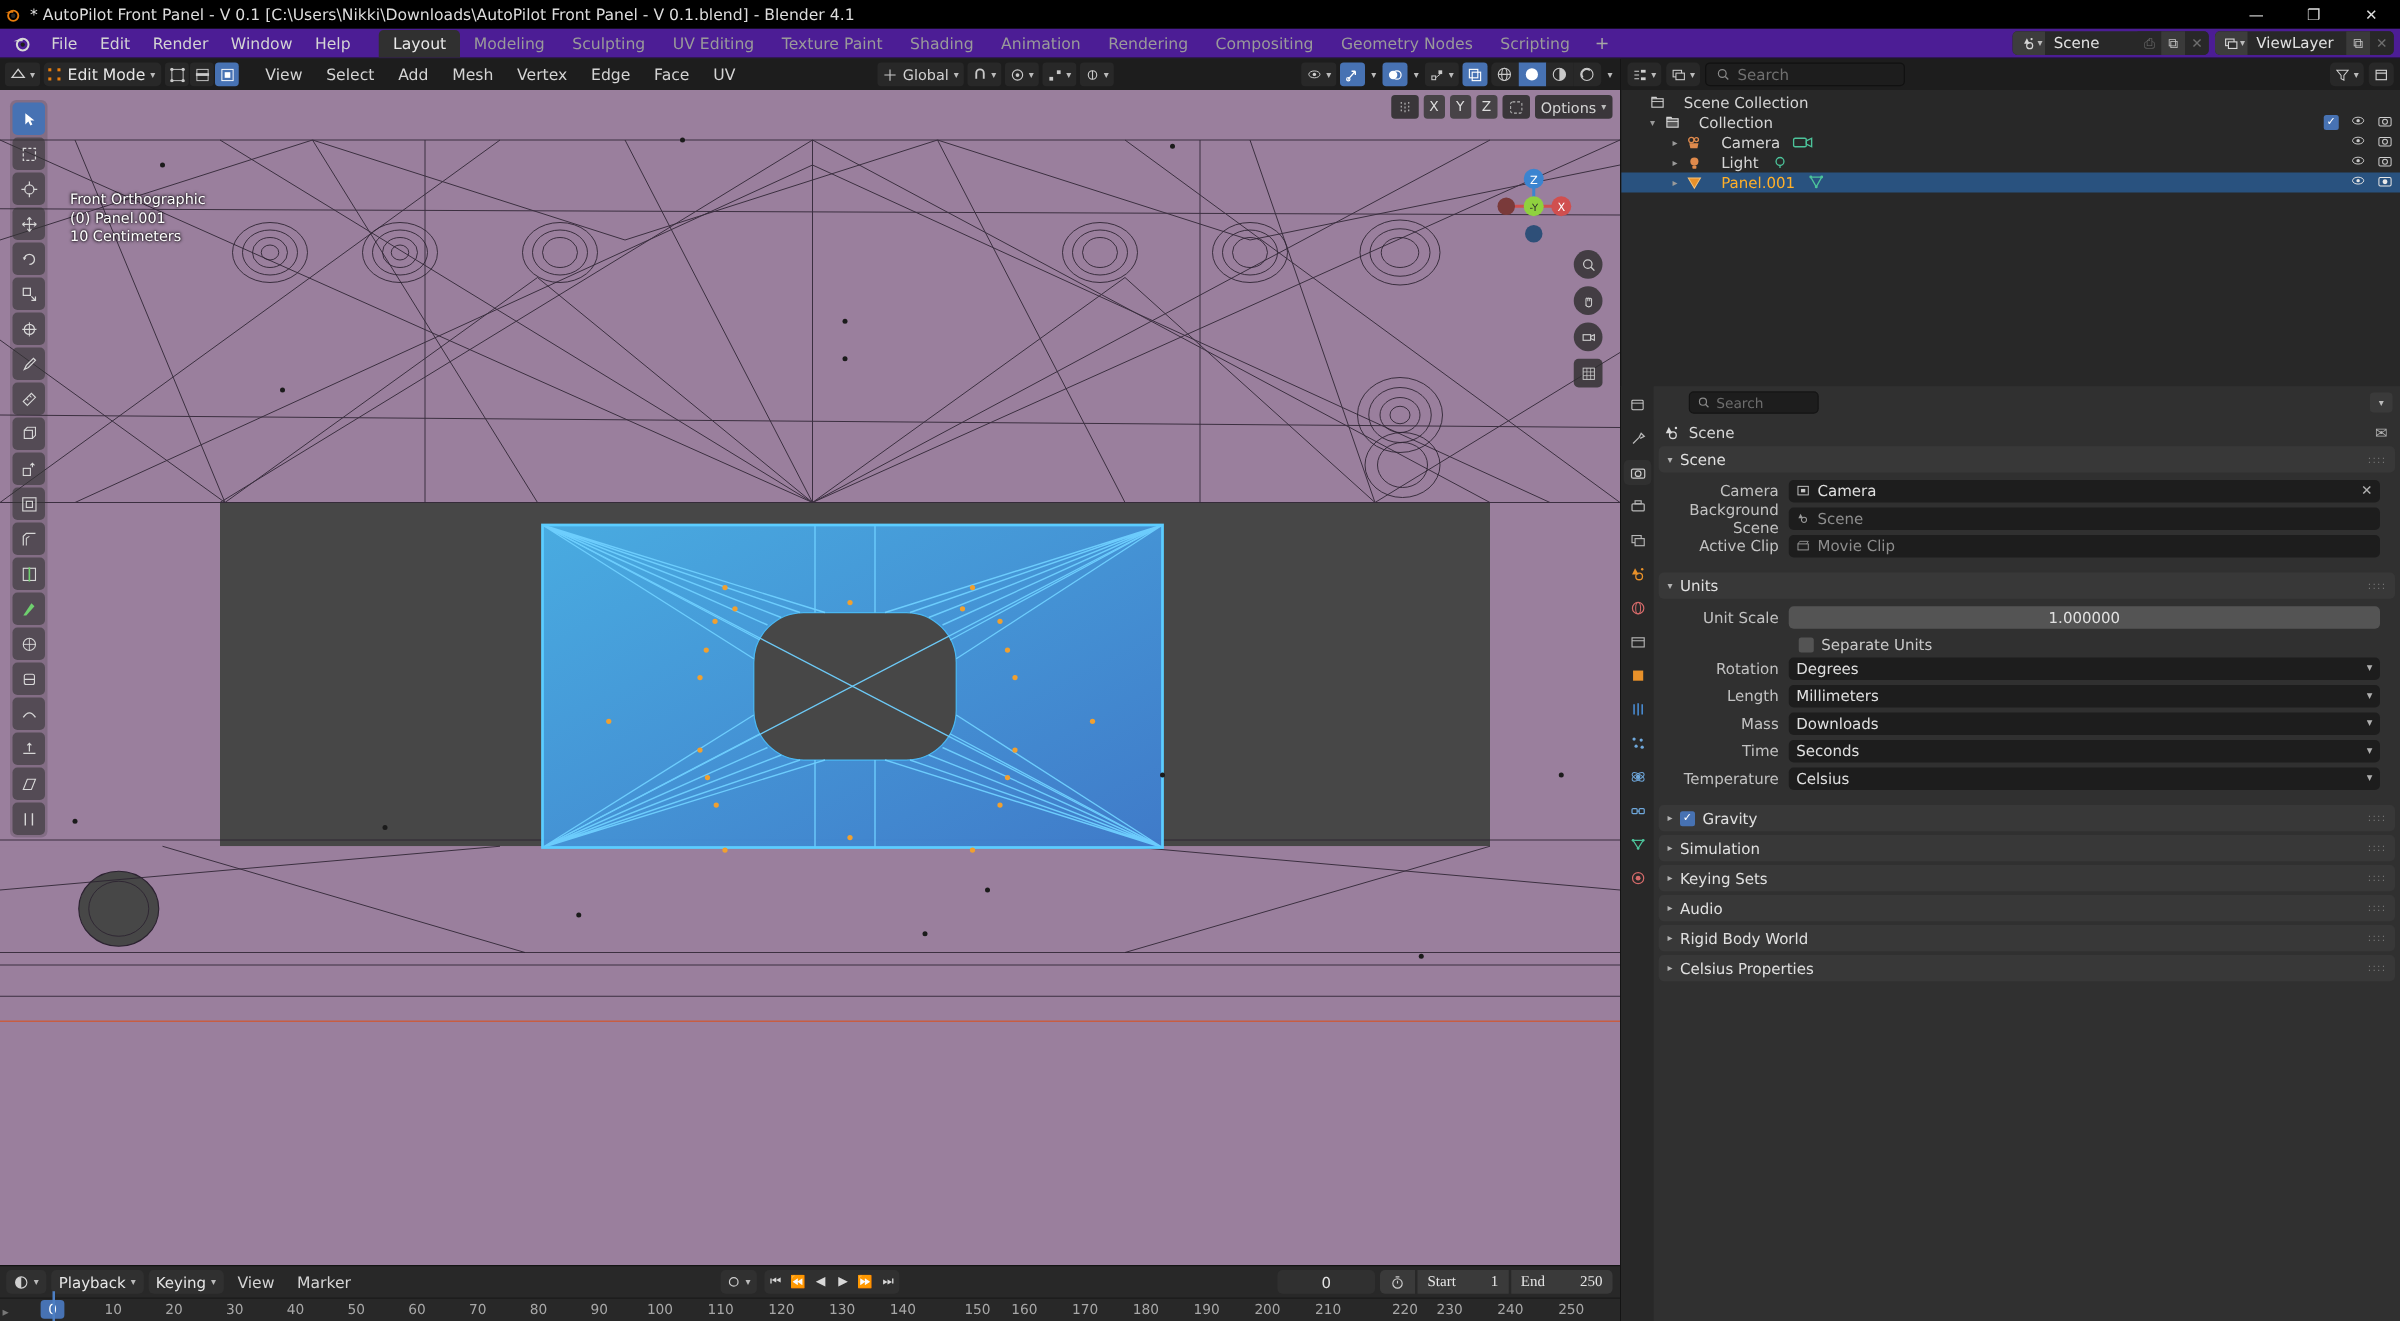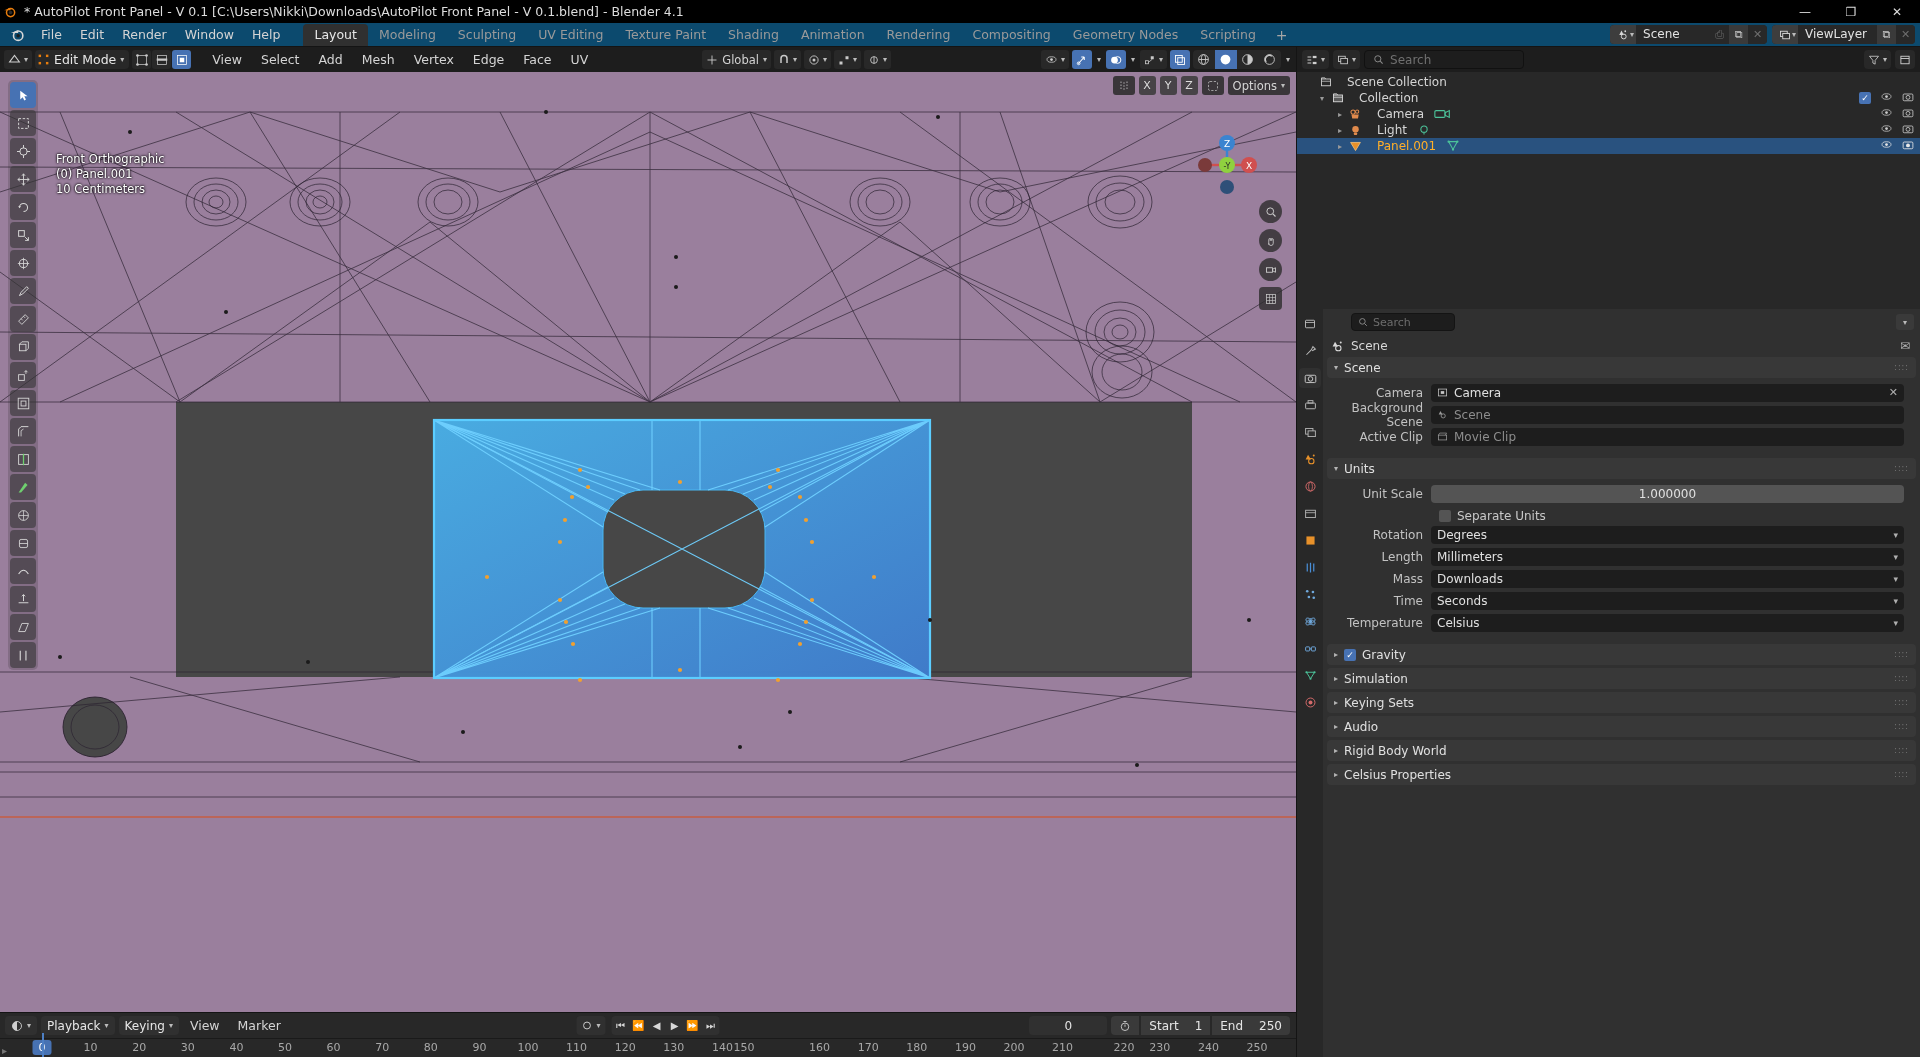--- a/index.html
+++ b/index.html
@@ -10,21 +10,21 @@
   
   #titlebar { height:23px; background:#000; display:flex; align-items:center;
     padding-left:3px; font-size:12.5px; color:#ddd; position:relative; }
   #titlebar .blender-logo { width:14px; height:14px; margin-right:7px;
     display:inline-block; }
   #winbtns { position:absolute; right:0; top:0; height:23px; display:flex; }
   #winbtns div { width:46px; height:23px; display:flex; align-items:center;
     justify-content:center; color:#ddd; font-size:12px; }
 
   
-  #topbar { height:24px; background:#0c4a6e; display:flex; align-items:center;
+  #topbar { height:24px; background:#4c1d95; display:flex; align-items:center;
     position:relative; border-bottom:1px solid #141414; }
   .blender-icon-sm { width:17px; height:16px; margin:0 6px 0 9px; }
   .menu-item { padding:2px 9px; font-size:12.5px; color:#d4d4d4; line-height:16px;
     border-radius:3px; }
   .ws-tabs { display:flex; align-items:center; margin-left:14px; height:24px; }
   .ws-tab { padding:3px 11px 4px; font-size:12.5px; color:#9a9a9a;
     border-radius:4px 4px 0 0; line-height:15px; }
   .ws-tab.active { background:#303030; color:#e8e8e8; }
   .ws-plus { padding:2px 9px; color:#a6a6a6; font-size:14px; }
   #topbar-right { position:absolute; right:5px; top:2px; display:flex;
@@ -110,21 +110,21 @@
   .pb-group { display:flex; background:#303030; border-radius:4px;
     overflow:hidden; }
   .pb-btn { width:18px; height:19px; display:flex; align-items:center;
     justify-content:center; color:#d8d8d8; font-size:10px; }
   #tl-right { position:absolute; right:6px; display:flex; align-items:center;
     gap:2px; }
   .num-field { height:19px; background:#303030; border-radius:4px;
     display:flex; align-items:center; justify-content:center; font-size:12px;
     color:#e2e2e2; }
   .lbl-field { height:19px; background:#3a3a3a; display:flex; align-items:center;
-    padding:0 8px; font-size:12px; gap:16px; }
+    padding:0 8px; font-size:12px; gap:28px;font-family:Liberation Serif, serif; }
   #tl-ruler { height:20px; position:relative; background:#282828;
     border-top:1px solid #1a1a1a; }
   .tick-lbl { position:absolute; top:2px; font-size:11px; color:#a8a8a8;
     transform:translateX(-50%); }
   #playhead-lbl { position:absolute; top:1px; background:#4772b3;
     color:#fff; font-size:11px; border-radius:3px; padding:1px 6px;
     transform:translateX(-50%); }
   #playhead-line { position:absolute; top:20px; width:2px; height:25px;
     background:#4d7fc4; }
 
@@ -826,21 +826,21 @@
           <span class="tick-lbl" style="left: 285px;">50</span>
           <span class="tick-lbl" style="left: 333.6px;">60</span>
           <span class="tick-lbl" style="left: 382.2px;">70</span>
           <span class="tick-lbl" style="left: 430.8px;">80</span>
           <span class="tick-lbl" style="left: 479.4px;">90</span>
           <span class="tick-lbl" style="left: 528px;">100</span>
           <span class="tick-lbl" style="left: 576.6px;">110</span>
           <span class="tick-lbl" style="left: 625.2px;">120</span>
           <span class="tick-lbl" style="left: 673.8px;">130</span>
           <span class="tick-lbl" style="left: 722.4px;">140</span>
-          <span class="tick-lbl" style="left: 744px;">150</span>
+          <span class="tick-lbl" style="left: 782px;">150</span>
           <span class="tick-lbl" style="left: 819.6px;">160</span>
           <span class="tick-lbl" style="left: 868.2px;">170</span>
           <span class="tick-lbl" style="left: 916.8px;">180</span>
           <span class="tick-lbl" style="left: 965.4px;">190</span>
           <span class="tick-lbl" style="left: 1014px;">200</span>
           <span class="tick-lbl" style="left: 1062.6px;">210</span>
           <span class="tick-lbl" style="left: 1124px;">220</span>
           <span class="tick-lbl" style="left: 1159.8px;">230</span>
           <span class="tick-lbl" style="left: 1208.4px;">240</span>
           <span class="tick-lbl" style="left: 1257px;">250</span>

